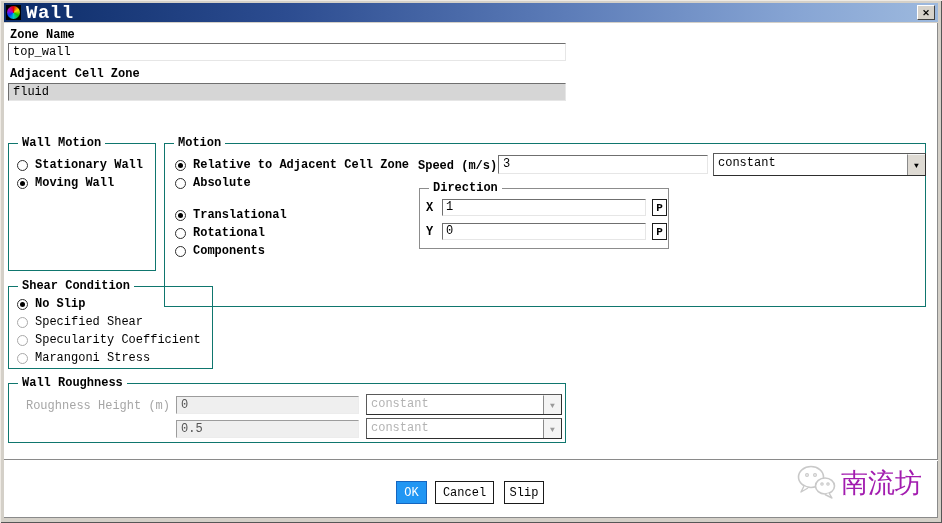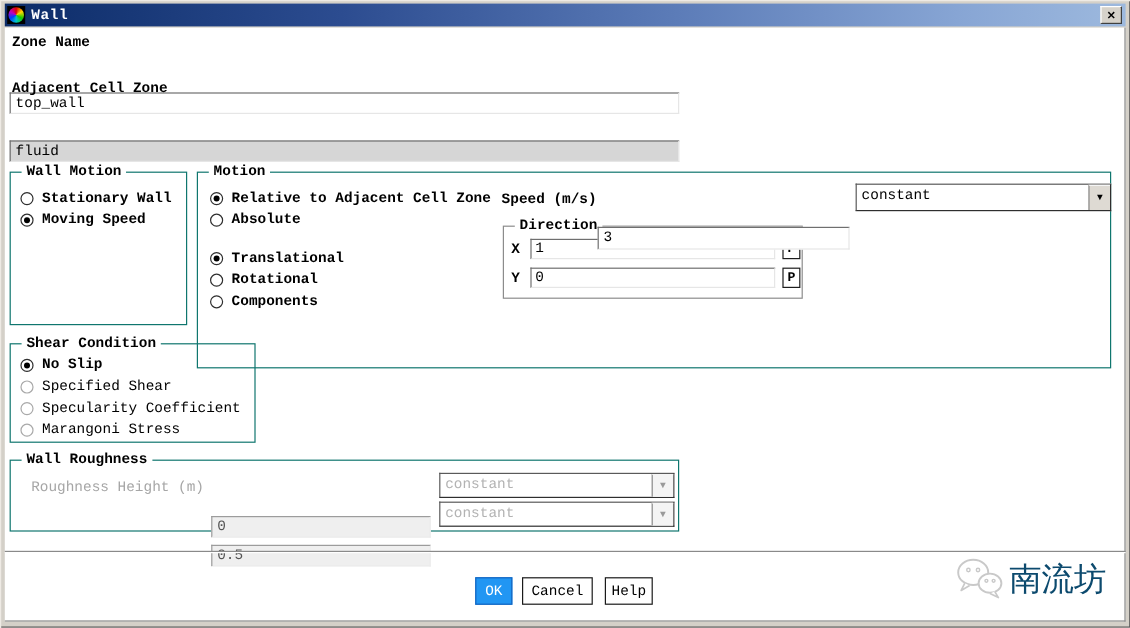--- a/index.html
+++ b/index.html
@@ -13,35 +13,35 @@
   }
   
   .titlebar {
     position:absolute; left:4px; top:3px; width:934px; height:19px;
     background:linear-gradient(90deg,#0c2c68 0%,#2c4c90 30%,#5c7cb8 60%,#87a5d4 85%,#9db9de 100%);
     display:flex; align-items:center;
   }
   .app-icon { width:15px; height:15px; margin:0 5px 0 2px; background:#000; position:relative; flex:none; }
   .app-icon::after { content:''; position:absolute; left:1px; top:1px; right:1px; bottom:1px;
     background:conic-gradient(#e00000,#ffd800,#18c800,#00c8c8,#0040ff,#c000c0,#e00000); border-radius:50%; }
-  .wtitle { color:#fff; font-weight:bold; font-size:12px; letter-spacing:0.5px;font-family:Liberation Mono, monospace; }
+  .wtitle { color:#fff; font-weight:bold; font-size:19px; letter-spacing:0.5px;font-family:Liberation Mono, monospace; }
   .closebtn {
     position:absolute; right:3px; top:2px; width:18px; height:15px;
     background:#d6d2ca; border:1px solid; border-color:#ffffff #404040 #404040 #ffffff;
     display:flex; align-items:center; justify-content:center;
     font-size:9px; font-weight:bold; color:#000; padding:0;
   }
   
   .client { position:absolute; left:4px; top:23px; width:934px; height:495px; background:#fff;
     border-right:1px solid #8a8a8a; border-bottom:1px solid #8a8a8a; box-sizing:border-box; }
   .lbl { position:absolute; font-weight:bold; white-space:nowrap; z-index:3; }
   .glbl { position:absolute; color:#a6a6a6; white-space:nowrap; z-index:3; }
   .inp { position:absolute; box-sizing:border-box; background:#fff; z-index:3;
     border:1px solid; border-color:#6f6f6f #e6e6e6 #e6e6e6 #6f6f6f;
-    padding:1px 4px; white-space:nowrap; overflow:hidden; line-height:14px;margin-top:34px; }
+    padding:1px 4px; white-space:nowrap; overflow:hidden; line-height:14px; }
   .inp.gray { background:#d6d6d6; }
   .inp.dis  { background:#efefef; color:#545454; border-color:#9c9c9c #ececec #ececec #9c9c9c; }
   
   .tabs { position:absolute; left:8px; top:106px; height:20px; display:flex; align-items:center; z-index:3; }
   .tab { box-sizing:border-box; width:91px; height:17px; line-height:17px; text-align:center;
     color:#a6a6a6; border-right:2px solid #3d3d3d; white-space:nowrap; cursor:default; }
   .tab.active { color:#000; font-weight:bold; width:96px; }
   
   .grp { position:absolute; border:1px solid #0f766e; z-index:2; box-sizing:border-box; }
   .gtitle { position:absolute; top:-8px; left:9px; background:#fff; padding:0 4px;
@@ -73,21 +73,21 @@
     background:#fff; font-family:inherit; font-size:11px; font-weight:bold;
     display:flex; align-items:center; justify-content:center; padding:0; }
   
   .sep { position:absolute; left:4px; top:459px; width:934px; height:0; z-index:3;
     border-top:1px solid #8a8a8a; border-bottom:1px solid #ffffff; }
   .btn { position:absolute; box-sizing:border-box; height:23px; background:#fff;
     border:1px solid #1a1a1a; font-family:inherit; font-size:12px; color:#000;
     display:flex; align-items:center; justify-content:center; z-index:4; padding:0 2px; }
   .btn.primary { background:#2196f3; color:#fff; border-color:#1565c0; }
   .watermark { position:absolute; left:795px; top:464px; display:flex; align-items:center; gap:4px; z-index:4; }
-  .wmtext { font-family:"DejaVu Sans",sans-serif; font-size:27px; color:#0c4a6e; white-space:nowrap; }
+  .wmtext { font-family:"DejaVu Sans",sans-serif; font-size:27px; color:#a21caf; white-space:nowrap; }
 </style>
 </head>
 <body>
 
 <div class="win">
 
   <div class="titlebar">
     <div class="app-icon"></div>
     <span class="wtitle">Wall</span>
     <button class="closebtn">
@@ -104,21 +104,21 @@
 
 
   <div class="grp" style="left:8px;top:143px;width:148px;height:128px">
     <span class="gtitle">Wall Motion</span>
     <div class="rrow" style="left:8px;top:14px">
       <span class="radio"></span>
       <span>Stationary Wall</span>
     </div>
     <div class="rrow sel" style="left:8px;top:32px">
       <span class="radio"></span>
-      <span>Moving Speed</span>
+      <span>Moving Wall</span>
     </div>
   </div>
 
   <div class="grp" style="left:164px;top:143px;width:762px;height:164px">
     <span class="gtitle">Motion</span>
 
     <div class="rrow sel" style="left:10px;top:14px">
       <span class="radio"></span>
       <span>Relative to Adjacent Cell Zone</span>
     </div>
@@ -196,21 +196,21 @@
     <div class="inp dis" style="left:167px;top:36px;width:183px;height:18px"><span>0.5</span></div>
     <div class="dd dis" style="left:357px;top:34px;width:196px;height:21px">
       <span class="ddtxt">constant</span>
       <span class="ddbtn">▼</span>
     </div>
   </div>
 
   <div class="sep"></div>
   <button class="btn primary" style="left:396px;top:481px;width:31px">OK</button>
   <button class="btn" style="left:435px;top:481px;width:59px">Cancel</button>
-  <button class="btn" style="left:504px;top:481px;width:40px">Help</button>
+  <button class="btn" style="left:504px;top:481px;width:40px">Slip</button>
 
   <div class="watermark">
     <svg width="42" height="38" viewBox="0 0 42 38">
       <ellipse cx="16" cy="13" rx="12.5" ry="10.5" fill="#ffffff" stroke="#c9c9c9" stroke-width="1.6"></ellipse>
       <path d="M9,22 L6,28 L13,24" fill="#ffffff" stroke="#c9c9c9" stroke-width="1.4" stroke-linejoin="round"></path>
       <circle cx="12" cy="11" r="1.4" fill="none" stroke="#c9c9c9" stroke-width="1.2"></circle>
       <circle cx="20" cy="11" r="1.4" fill="none" stroke="#c9c9c9" stroke-width="1.2"></circle>
       <ellipse cx="30" cy="22" rx="9.5" ry="8" fill="#ffffff" stroke="#c9c9c9" stroke-width="1.6"></ellipse>
       <path d="M34,29 L37,34 L30,30.5" fill="#ffffff" stroke="#c9c9c9" stroke-width="1.4" stroke-linejoin="round"></path>
       <circle cx="27" cy="20" r="1.2" fill="none" stroke="#c9c9c9" stroke-width="1.2"></circle>

